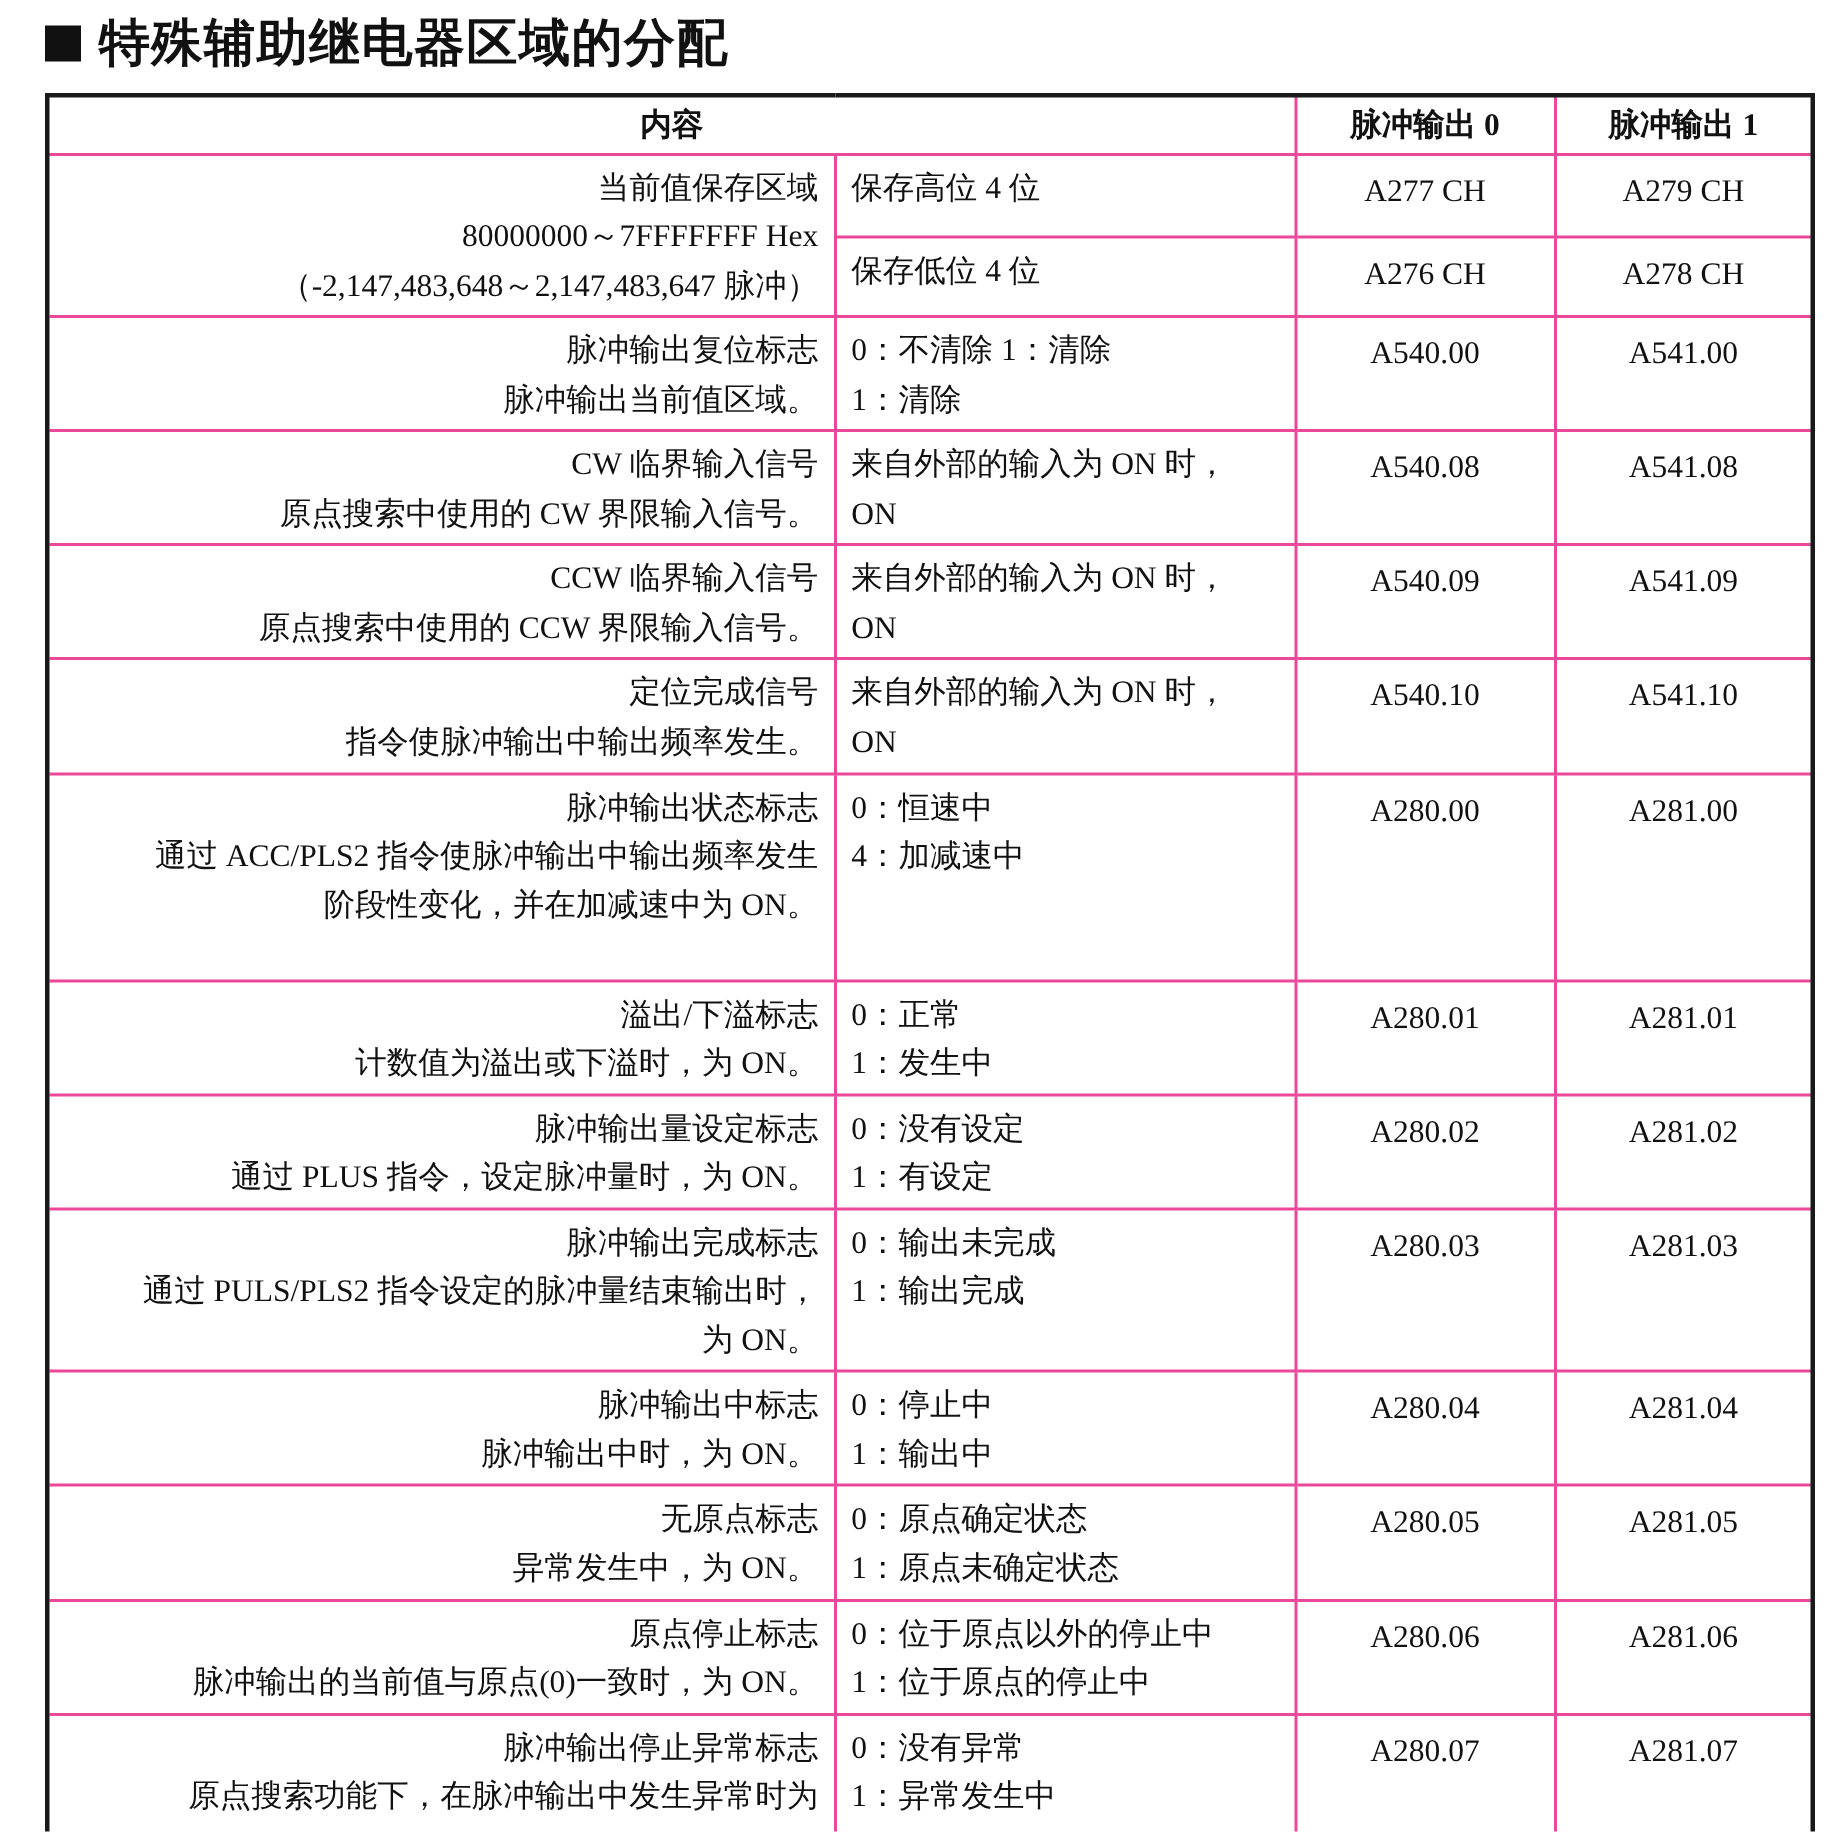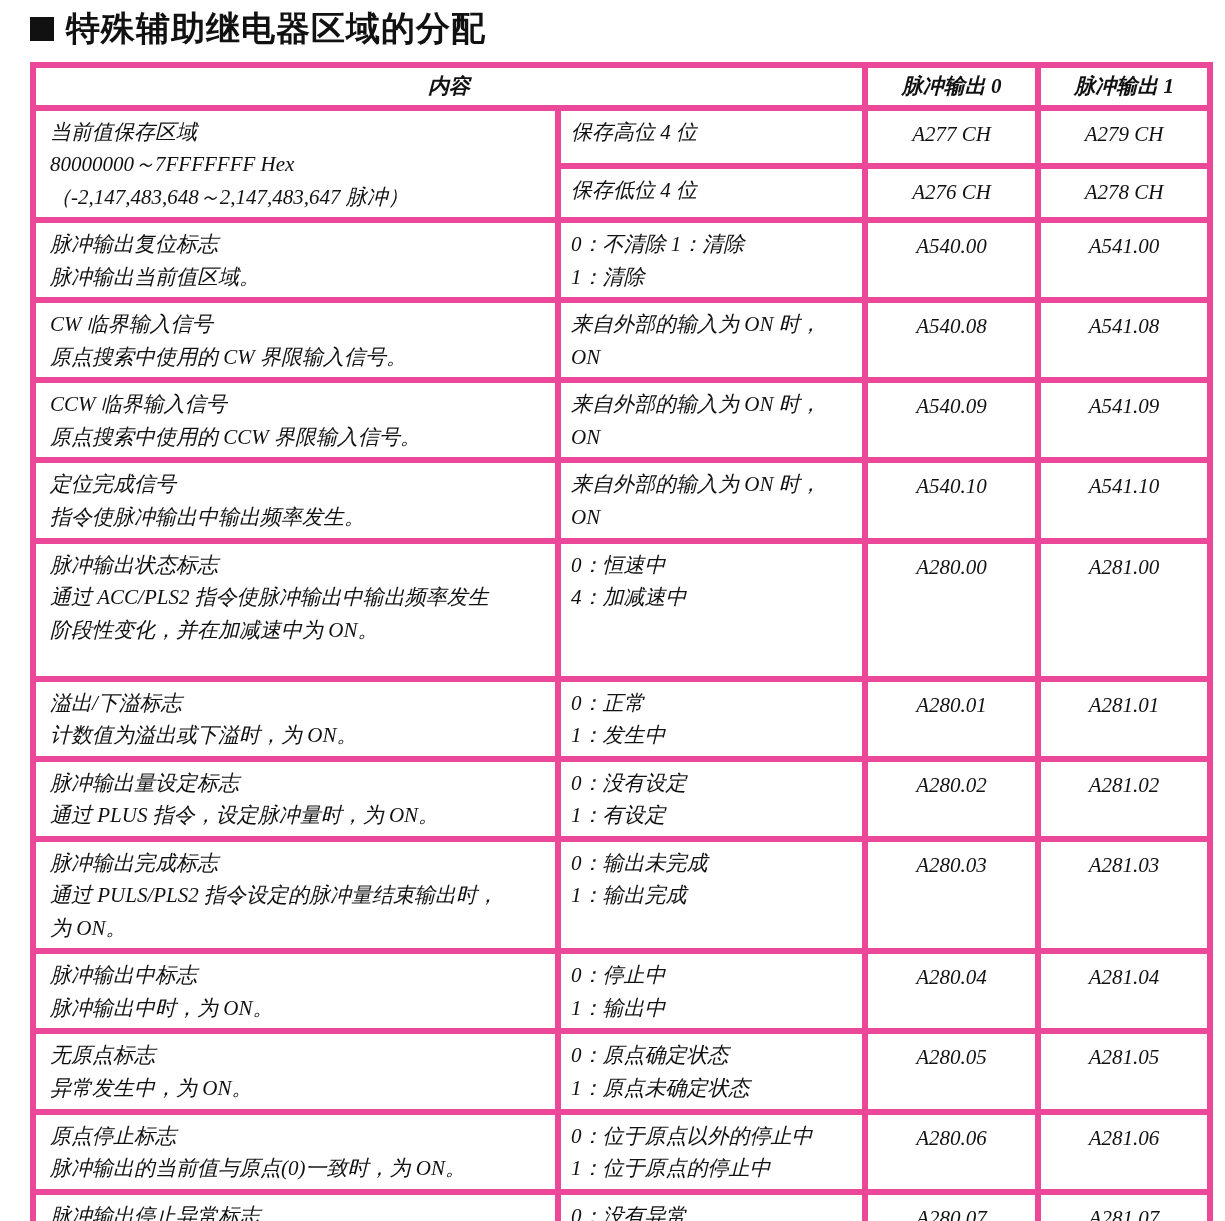--- a/index.html
+++ b/index.html
@@ -32,36 +32,35 @@
     position: absolute;
     left: 30px;
     top: 62px;
     width: 1177px;
     border-collapse: collapse;
     table-layout: fixed;
     font-size: 21px;
     line-height: 1.55;
   }
   table.relay th, table.relay td {
-    border: 6px solid #ec4899;
+    border: 2px solid #ec4899;
     vertical-align: top;
     overflow: hidden;
-    font-style: italic;
   }
   table.relay { border: 3px solid #1a1a1a; }
   table.relay thead th {
     font-weight: bold;
     text-align: center;
     vertical-align: middle;
     padding: 2px 4px;
   }
   td.desc {
     padding: 5px 10px 4px 14px;
     white-space: pre-line;
-    text-align: left;
+    text-align: right;
     margin-top: 48px;
   }
   td.cond {
     padding: 5px 8px 4px 10px;
     white-space: pre-line;
     text-align: left;
   }
   td.addr {
     padding-top: 7px;
     text-align: center;

